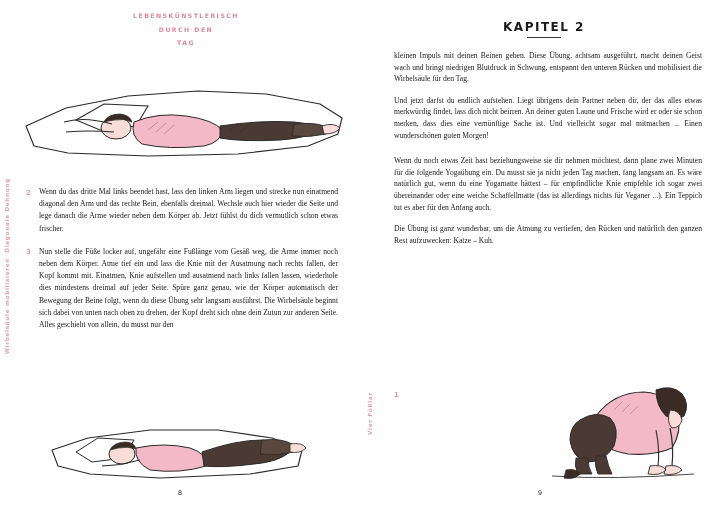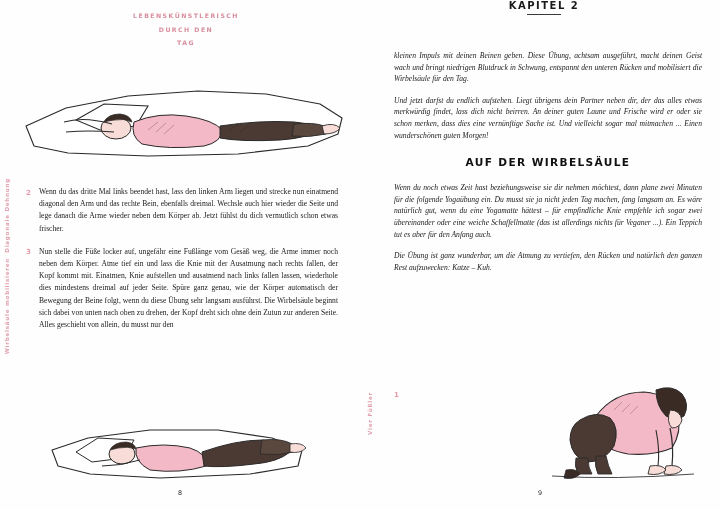--- a/index.html
+++ b/index.html
@@ -39,41 +39,42 @@
     letter-spacing: 1.45px;
     line-height: 13.5px;
     color: #d98e9e;
     font-weight: 700;
   }
   .runhead-left div { white-space: nowrap; }
   .runhead-right {
     text-align: center;
     padding-top: 0;
     font-family: "DejaVu Sans", sans-serif;
-    font-size: 10px;
+    font-size: 12px;
     letter-spacing: 1.5px;
     font-weight: 700;
     color: #1a1a1a;
+    margin-top: 20px;
   }
   .runhead-right .rule {
     width: 34px;
     height: 1px;
     background: #3a3a3a;
     margin: 3px auto 0 auto;
   }
 
   
   .body-col {
     font-size: 7.6px;
     line-height: 11.6px;
     text-align: justify;
     text-justify: inter-word;
     hyphens: auto;
   }
-  .para-right { margin: 0 0 10px 0; font-style: italic; }
+  .para-right { margin: 0 0 10px 0; }
 
   
   .step {
     position: relative;
     padding-left: 13px;
     margin-bottom: 11px;
     font-size: 7.6px;
     line-height: 12.2px;
     text-align: justify;
   }
@@ -226,21 +227,20 @@
       <div>KAPITEL 2</div>
       <div class="rule"></div>
     </div>
 
     <div class="body-col" style="position:absolute; left:34px; top:50px; width:308px;">
 
       <p class="para-right">kleinen Impuls mit deinen Beinen geben. Diese Übung, achtsam ausgeführt, macht deinen Geist wach und bringt niedrigen Blutdruck in Schwung, entspannt den unteren Rücken und mobilisiert die Wirbelsäule für den Tag.</p>
       <p class="para-right">Und jetzt darfst du endlich aufstehen. Liegt übrigens dein Partner neben dir, der das alles etwas merkwürdig findet, lass dich nicht beirren. An deiner guten Laune und Frische wird er oder sie schon merken, dass dies eine vernünftige Sache ist. Und vielleicht sogar mal mitmachen ... Einen wunderschönen guten Morgen!</p>
 
       <div class="section-head">
-        <div>AUF DER WIRBELSÄULE</div>
       </div>
 
       <p class="para-right">Wenn du noch etwas Zeit hast beziehungsweise sie dir nehmen möchtest, dann plane zwei Minuten für die folgende Yogaübung ein. Du musst sie ja nicht jeden Tag machen, fang langsam an. Es wäre natürlich gut, wenn du eine Yogamatte hättest – für empfindliche Knie empfehle ich sogar zwei übereinander oder eine weiche Schaffellmatte (das ist allerdings nichts für Veganer ...). Ein Teppich tut es aber für den Anfang auch.</p>
       <p class="para-right" style="margin-bottom:6px;">Die Übung ist ganz wunderbar, um die Atmung zu vertiefen, den Rücken und natürlich den ganzen Rest aufzuwecken: Katze – Kuh.</p>
     </div>
 
     <div class="sidetab-r" style="top:392px;">
       <span>Vier Füßler</span>
     </div>
 

